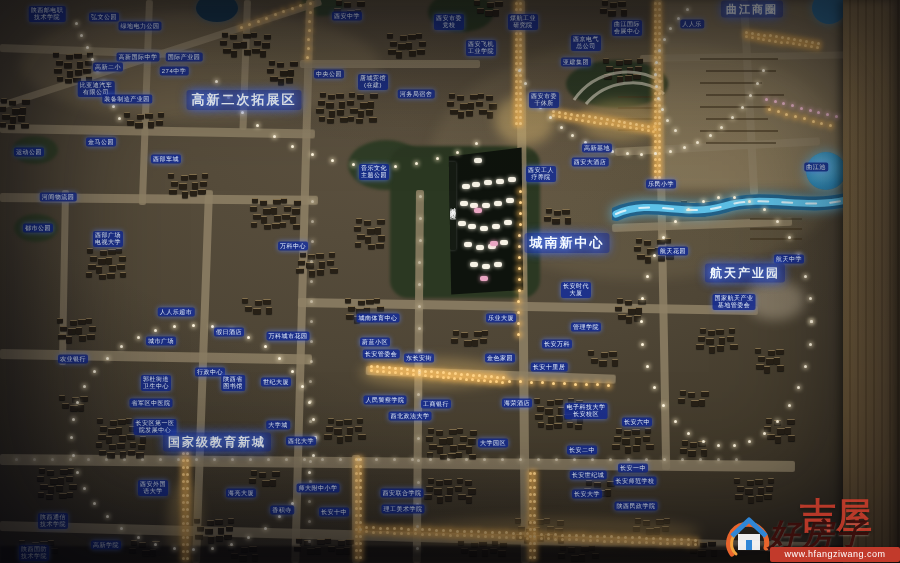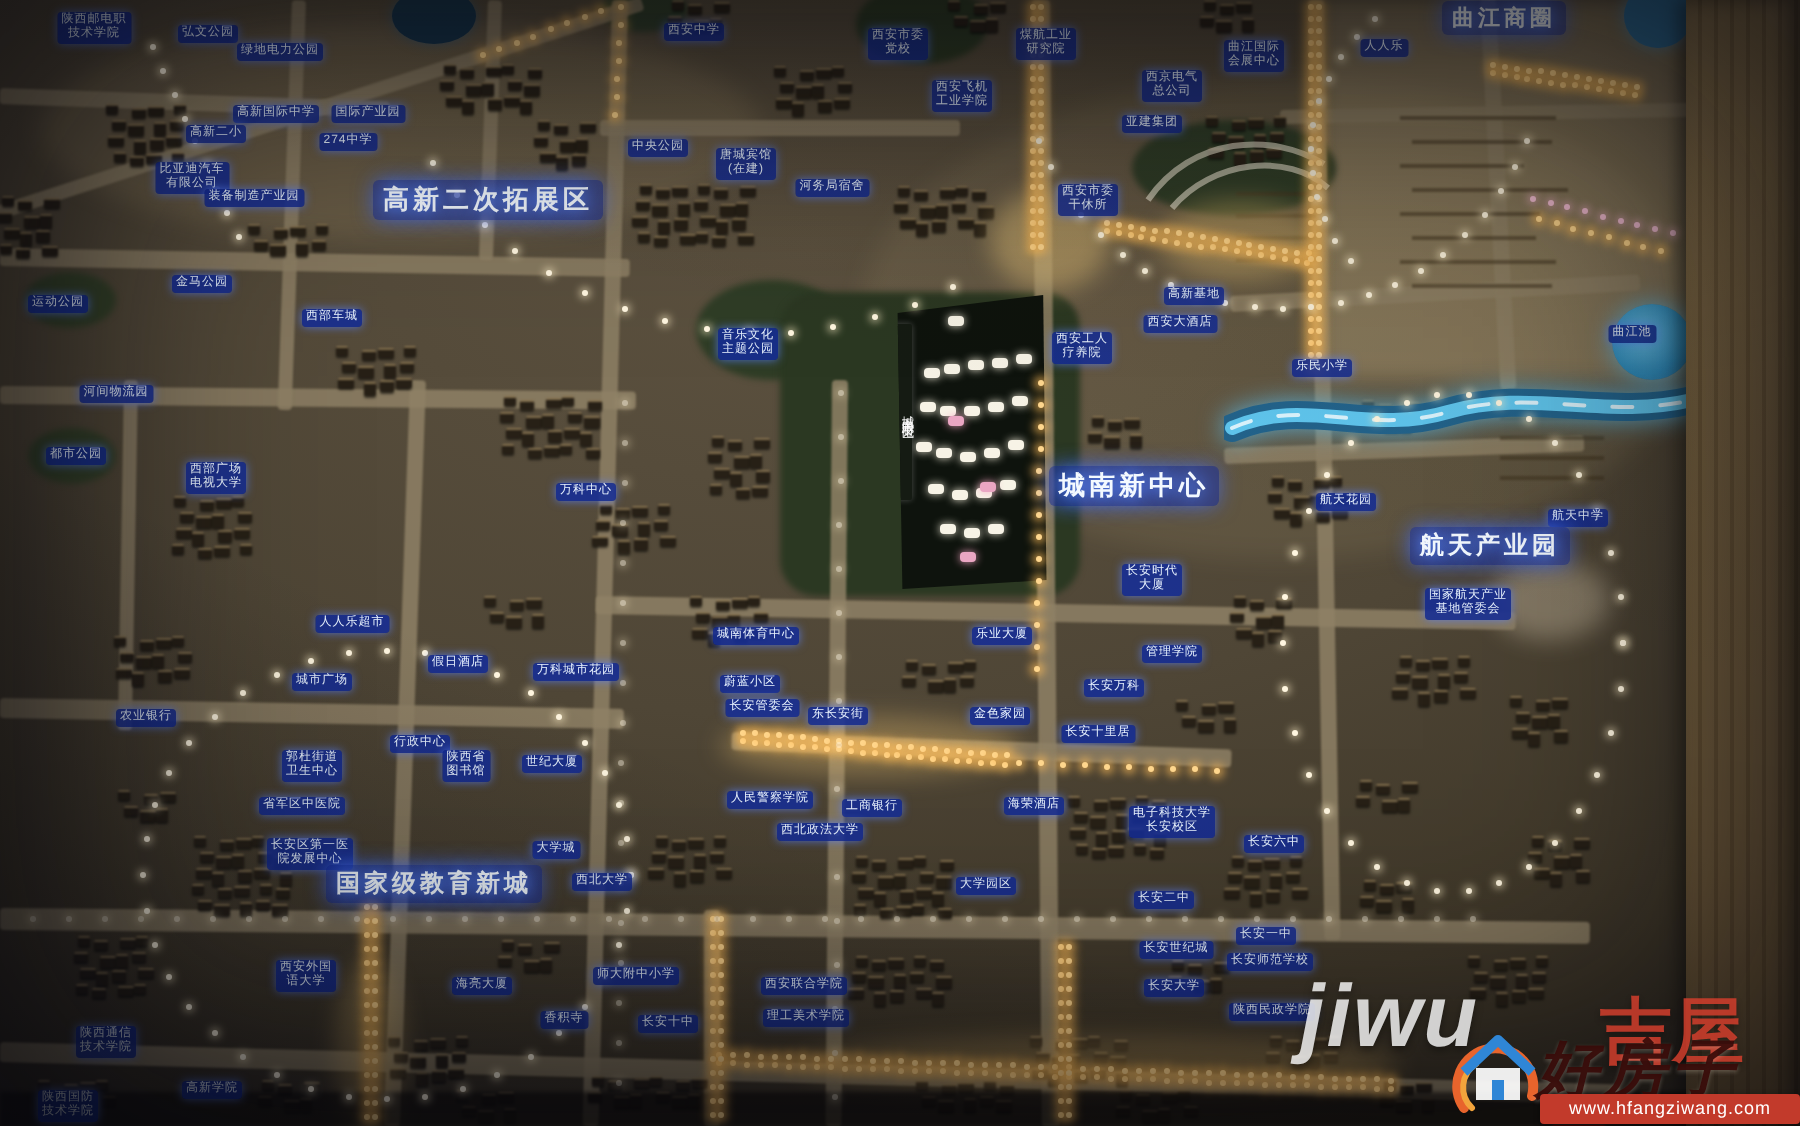--- a/index.html
+++ b/index.html
@@ -1514,21 +1514,20 @@
       <div class="dislabel" style="left: 752px; top: 9px; font-size: 11px;">曲江商圈</div>
       <div class="dislabel" style="left: 567px; top: 243px; font-size: 13px;">城南新中心</div>
       <div class="dislabel" style="left: 745px; top: 273px; font-size: 12px;">航天产业园</div>
       <div class="dislabel" style="left: 217px; top: 442px; font-size: 12px;">国家级教育新城</div>
     </div>
 
   <div class="bottomstrip"></div>
 
   <div class="wall"></div>
 
-  <div class="wm wm-latin" style="left:650px;top:484px;">jiwu</div>
   <div class="wm wm-cn" style="left:800px;top:492px;">吉屋</div>
   <svg class="wm" style="left:722px;top:510px;" width="54" height="53" viewBox="0 0 54 53">
     <path d="M10,44 A19 19 0 1 1 44,38" stroke="#e8642c" stroke-width="5" fill="none" stroke-linecap="round"></path>
     <path d="M14,44 A14 14 0 0 1 16,22" stroke="#f2a43c" stroke-width="3" fill="none" stroke-linecap="round"></path>
     <rect x="16" y="24" width="22" height="16" fill="#ffffff" opacity="0.92"></rect>
     <path d="M10,26 L27,10 L44,26" stroke="#2f86d6" stroke-width="5" fill="none" stroke-linejoin="round"></path>
     <rect x="24" y="30" width="6" height="10" fill="#2f86d6"></rect>
   </svg>
   <div class="wm wm-script" style="left:768px;top:514px;">好房子网</div>
   <div class="wm wm-banner" style="left:770px;top:547px;">www.hfangziwang.com</div>

